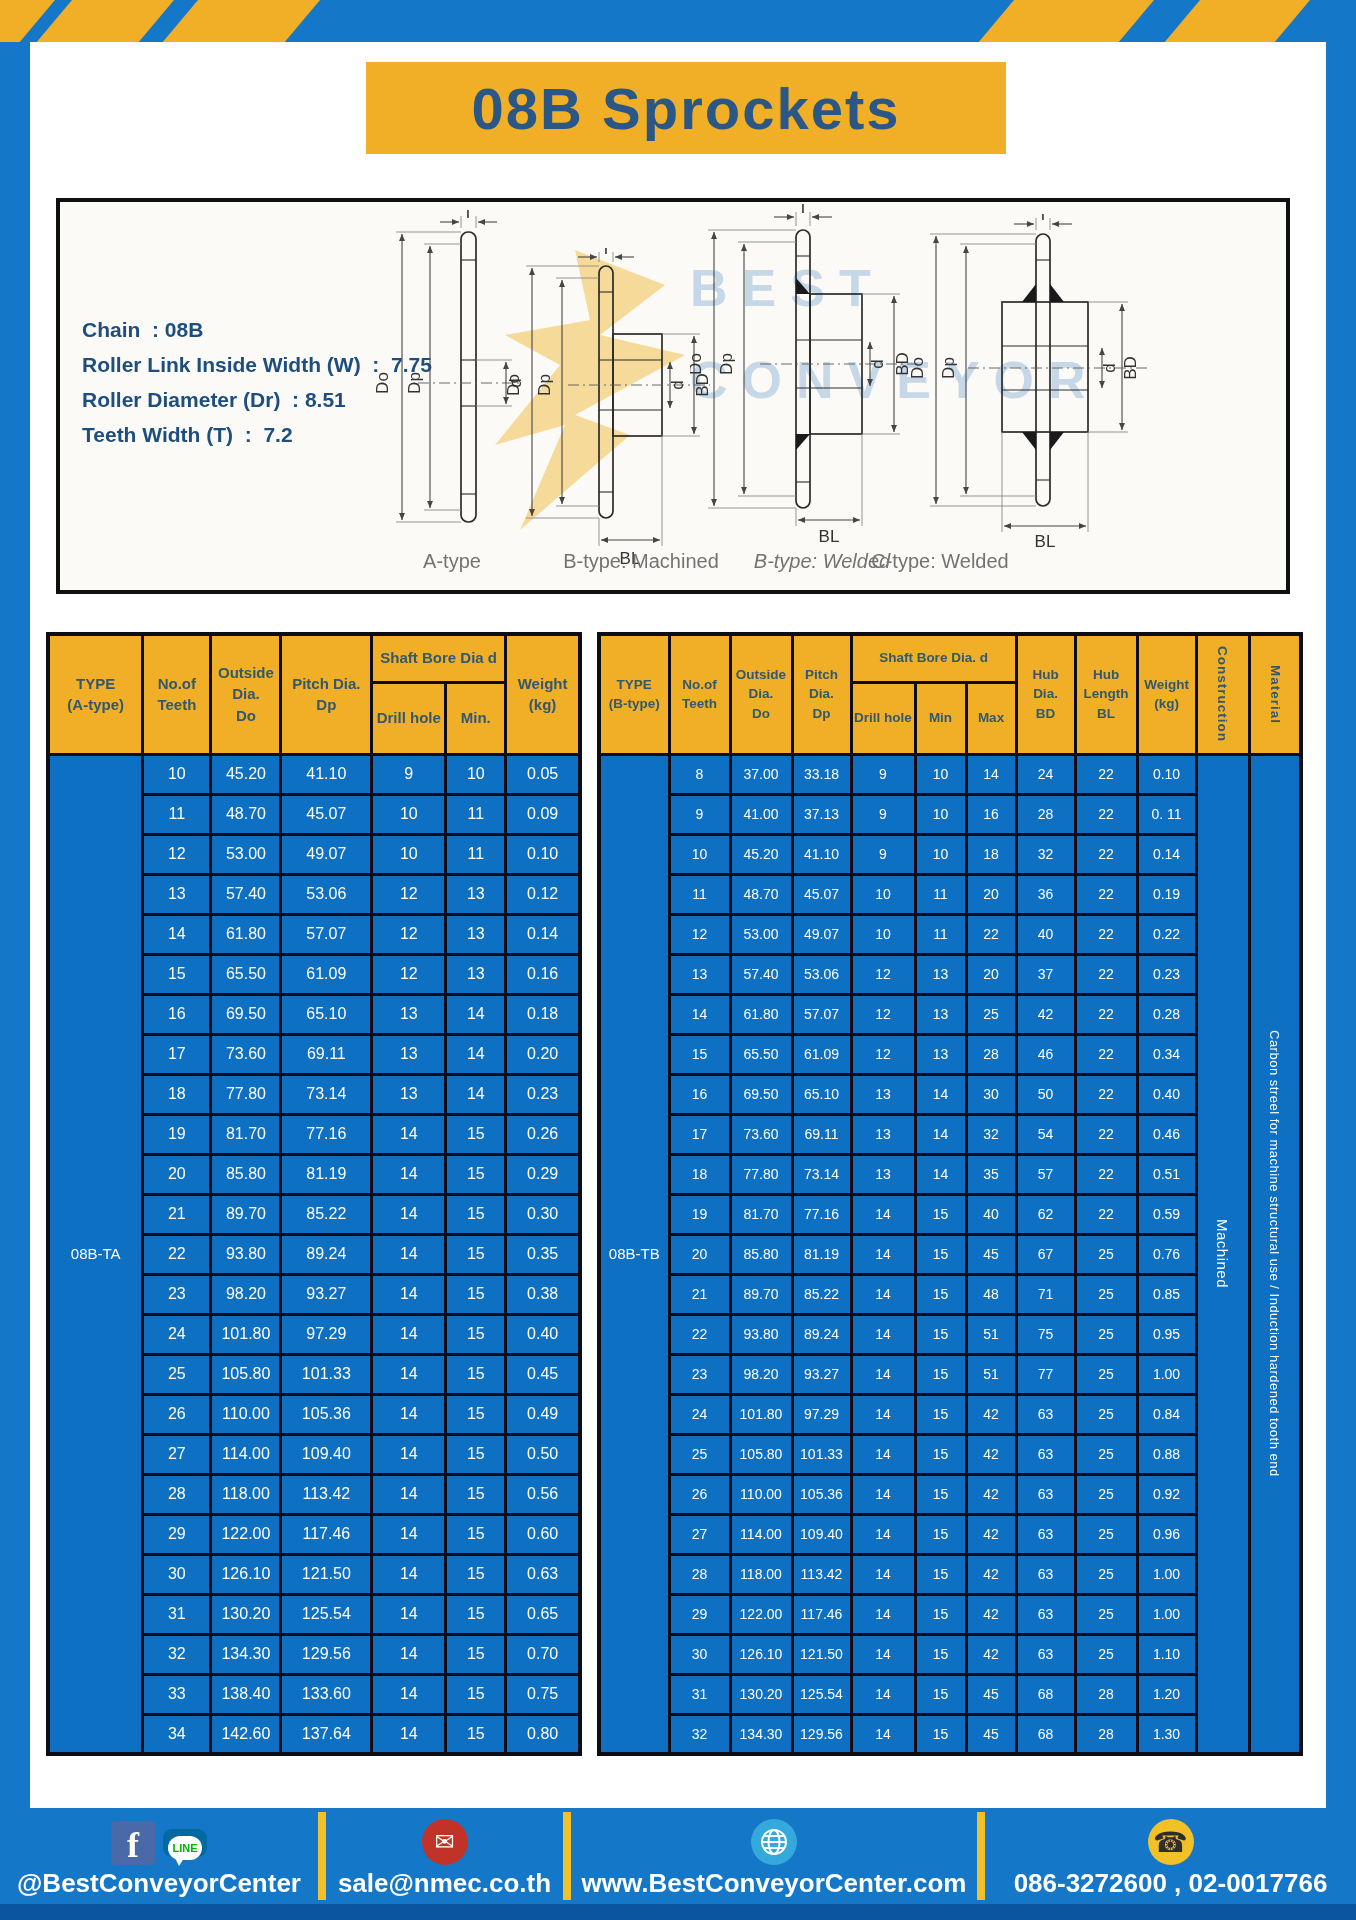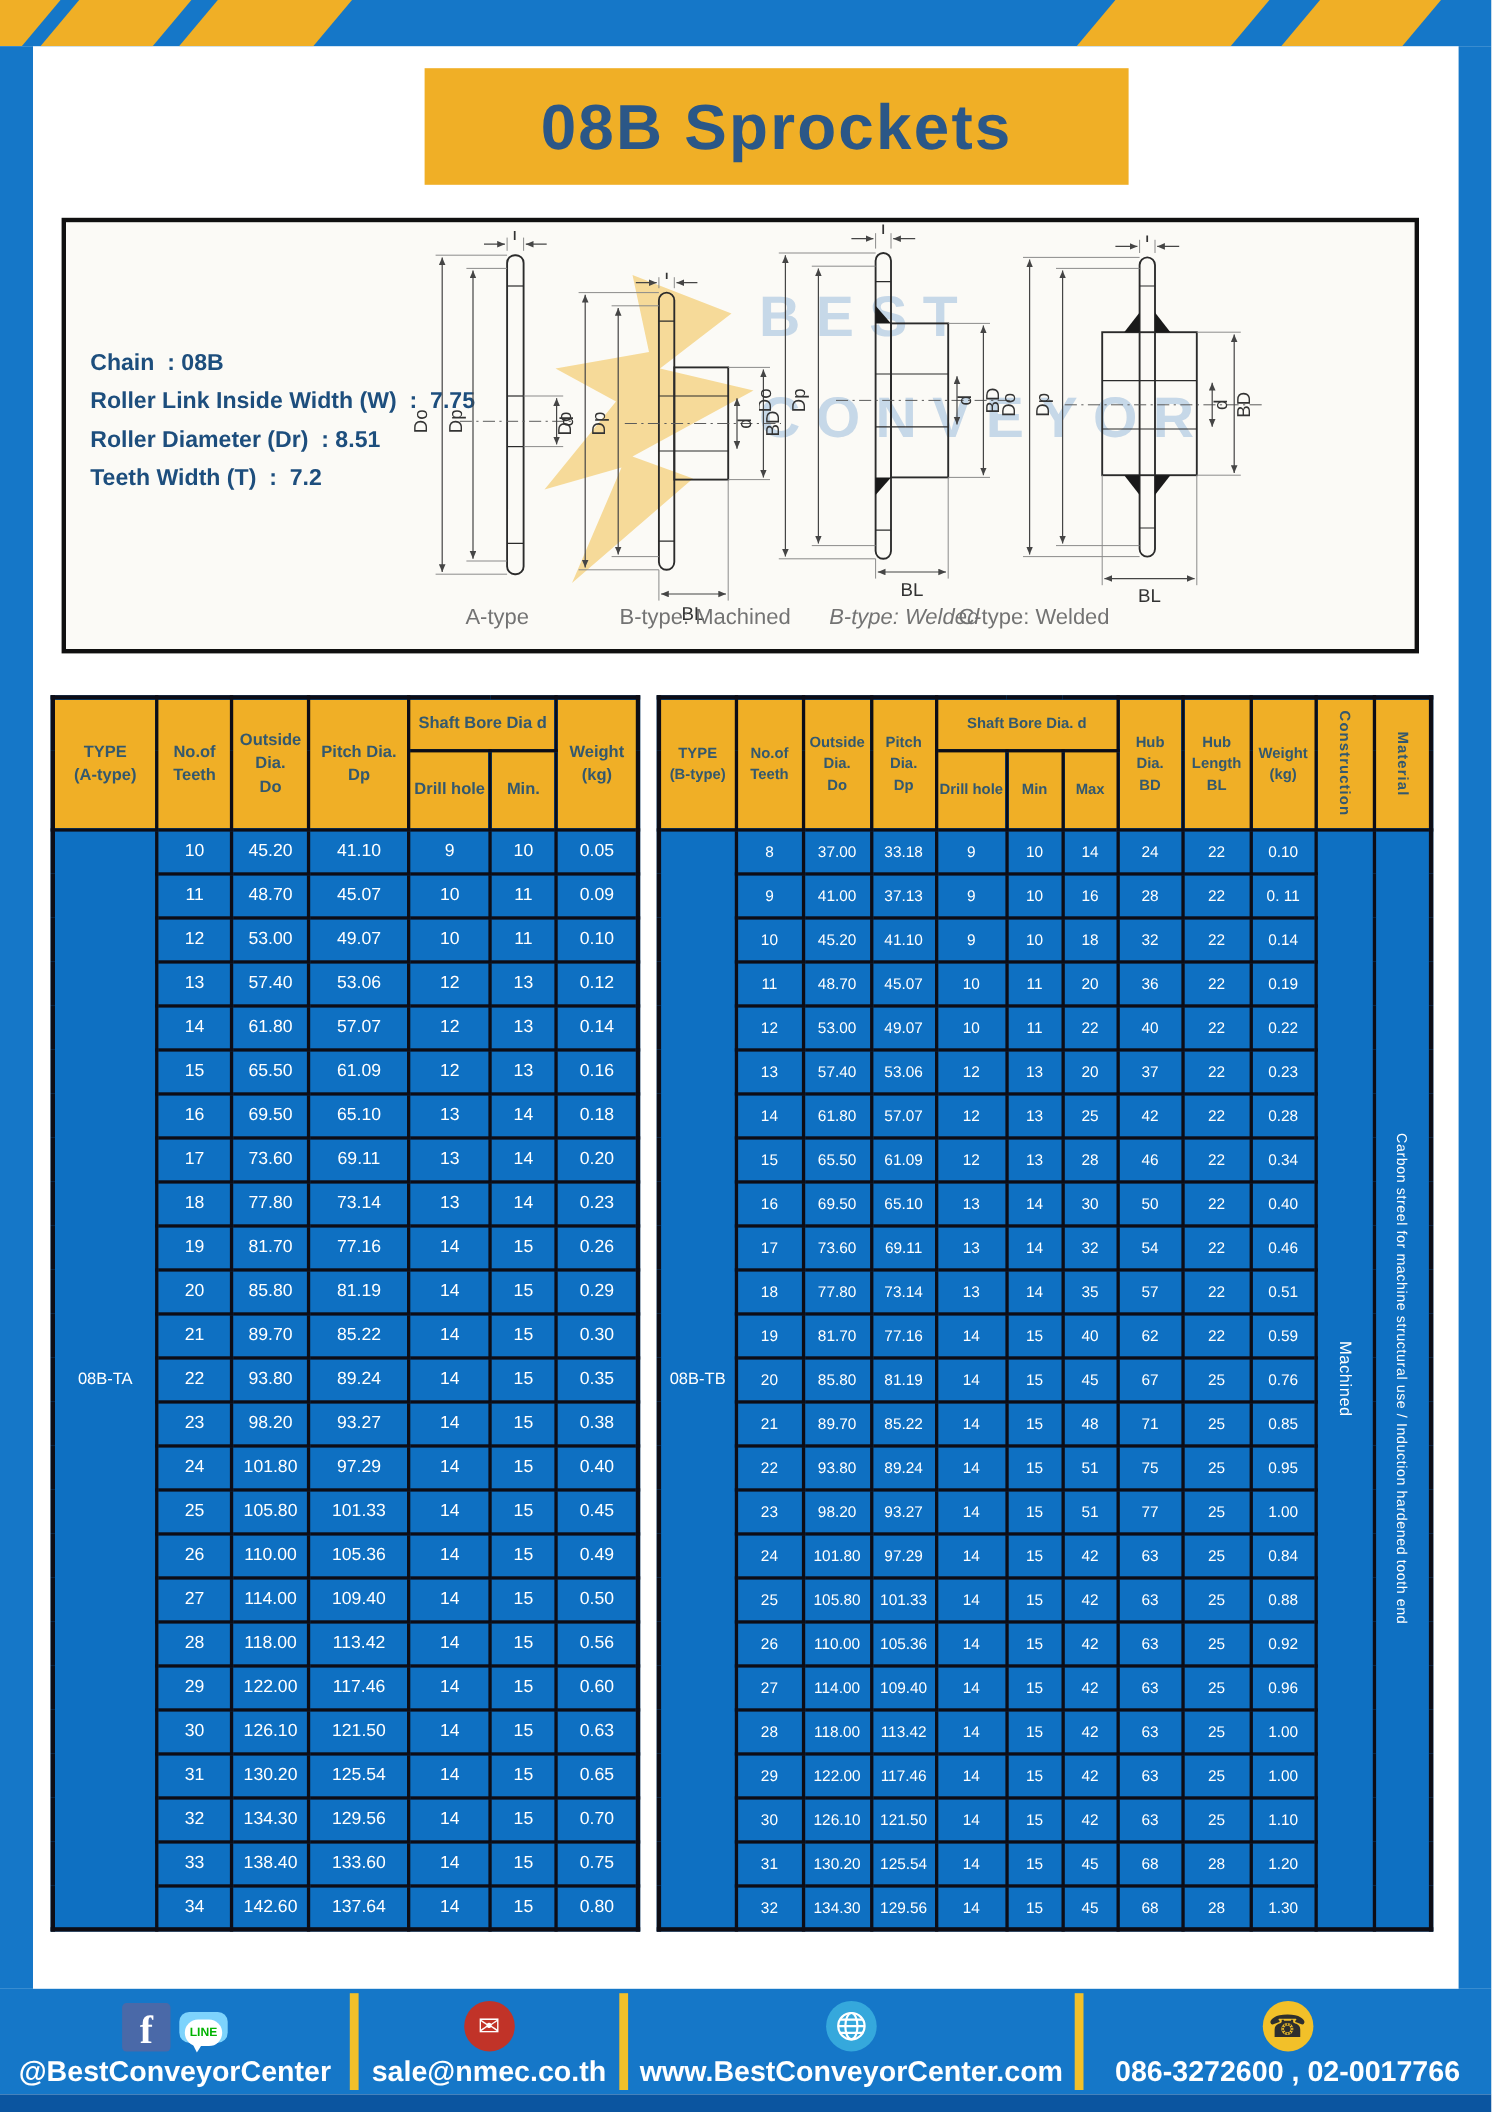--- a/index.html
+++ b/index.html
@@ -6,22 +6,22 @@
   body { font-family:"Liberation Sans", sans-serif; background:#e8e8e8; }
   #page { position:relative; width:1356px; height:1920px; background:#ffffff; overflow:hidden; margin:0 auto; }
 
   
   .top-bar { position:absolute; left:0; top:0; width:1356px; height:42px; background:#1577c8; overflow:hidden; }
   .stripe { position:absolute; top:0; height:42px; background:#f0af26; transform:skewX(-40deg); transform-origin:top left; }
   .side-border { position:absolute; top:42px; width:30px; height:1766px; background:#1577c8; }
   .side-border.left { left:0; } .side-border.right { left:1326px; }
 
   
-  .title-box { position:absolute; left:366px; top:62px; width:640px; height:106px; background:#f0af26;
-               display:flex; align-items:center; justify-content:center;margin-left:20px; }
+  .title-box { position:absolute; left:366px; top:62px; width:640px; height:92px; background:#f0af26;
+               display:flex; align-items:center; justify-content:center; }
   .title-box h1 { font-size:58px; font-weight:800; color:#2b5787; letter-spacing:2px; }
 
   
   .diagram-box { position:absolute; left:56px; top:198px; width:1234px; height:396px;
                  border:4px solid #101010; background:#fbfaf6; }
   .specs { position:absolute; left:22px; top:110px; }
   .spec-line { font-size:21px; font-weight:bold; color:#1d4e7d; line-height:35px; white-space:pre; }
 
   .watermark { position:absolute; left:420px; top:18px; width:680px; height:350px; pointer-events:none; }
   .wm-text { position:absolute; left:210px; top:22px; font-size:52px; font-weight:800; letter-spacing:14px;
@@ -61,21 +61,21 @@
             display:flex; align-items:stretch; }
   .f-sec { display:flex; flex-direction:column; align-items:center; justify-content:flex-end;
            padding-bottom:5px; gap:3px; }
   .f-sec.s1 { width:318px; } .f-sec.s2 { width:237px; } .f-sec.s3 { width:406px; } .f-sec.s4 { flex:1; }
   .f-div { width:8px; background:#f2c029; margin:4px 0; }
   .f-text { color:#ffffff; font-size:26px; font-weight:bold; white-space:nowrap; }
   .icon-row { display:flex; gap:8px; align-items:center; }
   .fb-icon { width:44px; height:44px; background:#4a69a8; border-radius:4px; color:#fff;
              font-size:36px; font-weight:bold; display:flex; align-items:flex-end; justify-content:center;
              line-height:40px; font-family:"Liberation Serif",serif; }
-  .line-icon { width:44px; height:28px; background:#7dd3fc; border-radius:9px; position:relative; }
+  .line-icon { width:44px; height:28px; background:#0369a1; border-radius:9px; position:relative; }
   .line-bubble { position:absolute; left:5px; top:7px; width:34px; height:24px; background:#fff;
                  border-radius:12px; color:#00b300; font-size:11px; font-weight:bold;
                  display:flex; align-items:center; justify-content:center; }
   .line-tail { position:absolute; left:12px; top:29px; width:0; height:0;
                border-left:4px solid transparent; border-right:5px solid transparent; border-top:8px solid #fff; }
   .round-icon { width:46px; height:46px; border-radius:50%; display:flex; align-items:center; justify-content:center; }
   .mail-icon { background:#c13328; color:#fff; font-size:24px; }
   .globe-icon { background:#35a8dc; }
   .phone-icon { background:#f2c029; color:#2e2e2e; font-size:28px; }
   .bottom-strip { position:absolute; left:0; top:1904px; width:1356px; height:16px; background:#0b55a0; }

